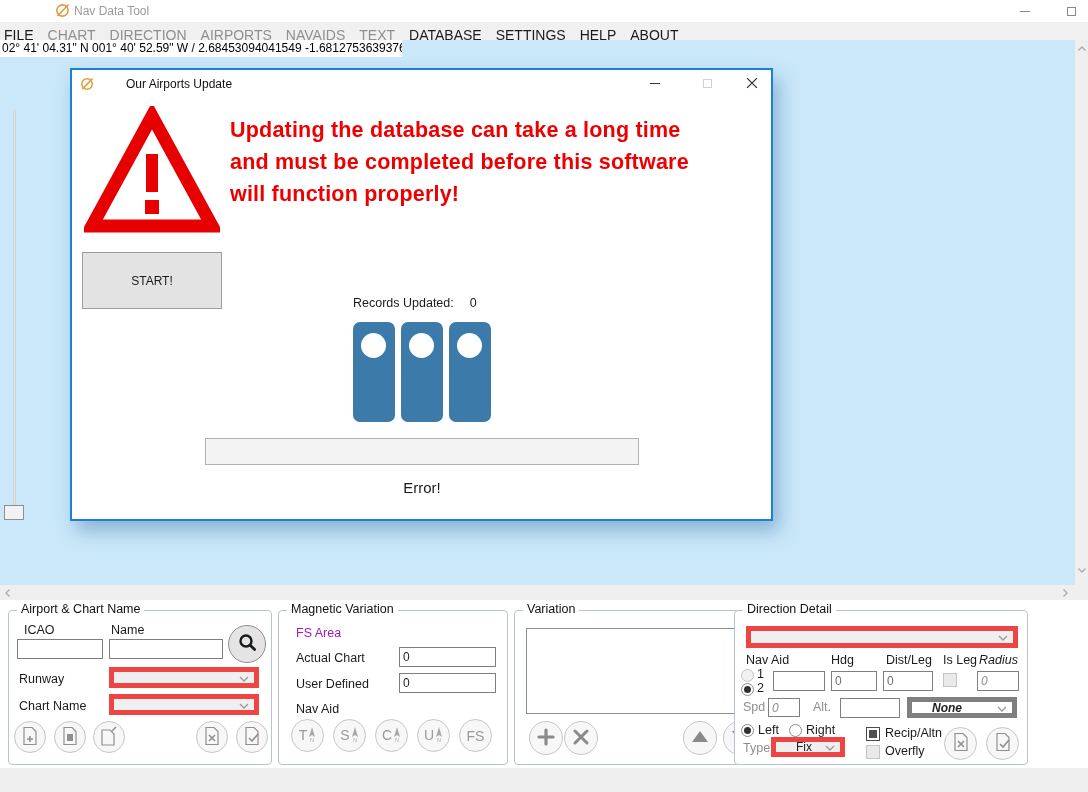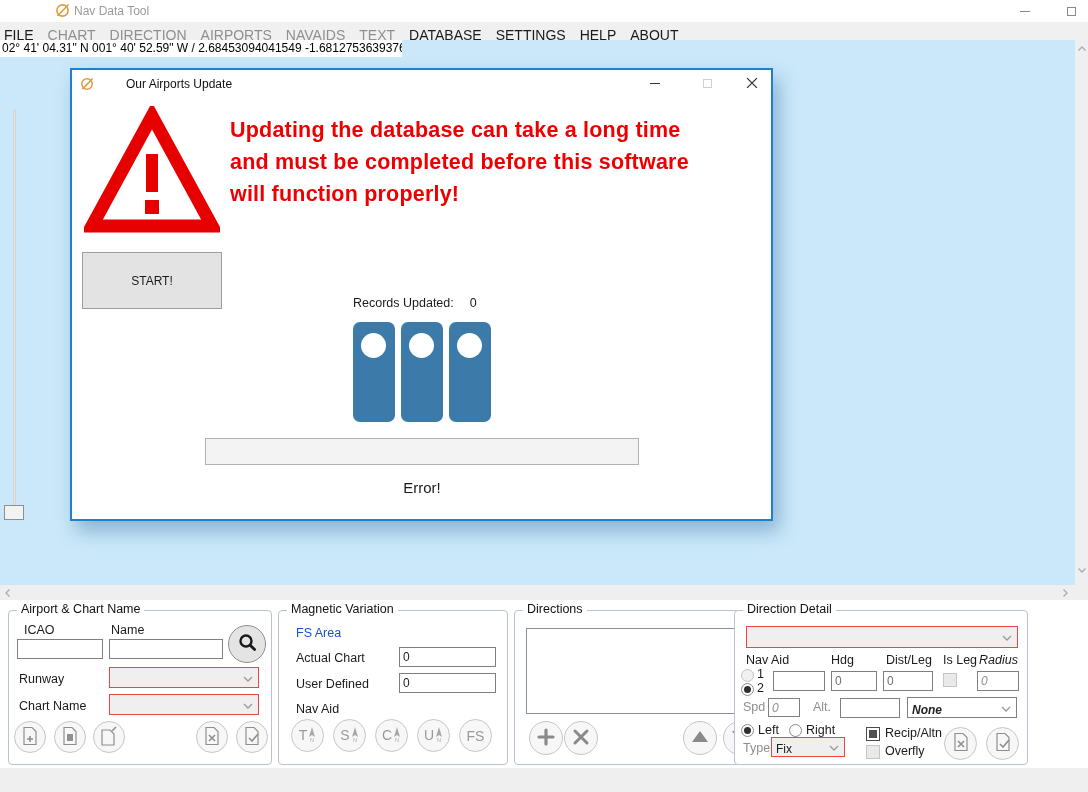--- a/index.html
+++ b/index.html
@@ -41,25 +41,25 @@
   .dbicon::after { content:''; position:absolute; left:8px; top:11px; width:25px; height:25px; border-radius:50%; background:#fff; }
   #progress { position:absolute; left:133px; top:368px; width:434px; height:27px; background:#f3f3f3; border:1px solid #b2b2b2; }
   #error-lbl { position:absolute; left:133px; top:409px; width:434px; text-align:center; font-size:15px; }
 
   
   #panel { position:absolute; left:0; top:600px; width:1088px; height:192px; background:#fff; }
   #panel-footer { position:absolute; left:0; top:168px; width:1088px; height:24px; background:#efefef; }
   .group { position:absolute; border:1px solid #b7c4ce; border-radius:4px; background:#fff; }
   .gtitle { position:absolute; top:-9px; left:8px; background:#fff; padding:0 4px; font-size:12.5px; color:#111; white-space:nowrap; }
   .lbl { position:absolute; font-size:12.5px; color:#1b1b1b; white-space:nowrap; }
-  .lbl.gray { color:#1d4ed8; }
+  .lbl.gray { color:#a21caf; }
   .lbl.it { color:#8f8f8f; }
   .tb { position:absolute; border:1px solid #7f7f7f; background:#fff; font-family:"Liberation Sans",sans-serif; font-size:12px; padding:0 3px; color:#222; }
   .tb.gi { color:#8f8f8f; font-style:italic; }
-  .combo { position:absolute; border:1px solid #ef4444; background:#efefef; display:flex; align-items:flex-end; padding:0 4px; font-size:12px; color:#333; }
+  .combo { position:absolute; border:5px solid #ef4444; background:#efefef; display:flex; align-items:center; padding:0 20px; font-size:12px; color:#333; }
   .combo.en { background:#fff; border-color:#7f7f7f; }
   .combo .cx { position:absolute; right:5px; top:50%; transform:translateY(-50%); }
   .circle-btn { position:absolute; border-radius:50%; border:1px solid #c6c6c6; background:#f7f7f7; display:flex; align-items:center; justify-content:center; }
   .circle-btn.dark { border-color:#8e8e8e; background:#e4e4e4; }
   .radio { position:absolute; width:13px; height:13px; border-radius:50%; border:1px solid #8b8b8b; background:#fff; }
   .radio.sel::after { content:''; position:absolute; inset:2px; border-radius:50%; background:#2f2f2f; }
   .radio.dis { border-color:#c2c2c2; background:#f1f1f1; }
   .cb { position:absolute; width:14px; height:14px; border:1px solid #8b8b8b; background:#fff; }
   .cb.dis { border-color:#c4c4c4; background:#e9e9e9; }
   .cb.filled { border-color:#4a4a4a; }
@@ -295,21 +295,21 @@
           </span>
       </div>
       <div class="circle-btn" style="left:180px;top:108px;width:33px;height:33px">
         <span class="navletter">
             <span>FS</span>
           </span>
       </div>
     </div>
 
     <div class="group" style="left:514px;top:10px;width:252px;height:155px">
-      <span class="gtitle">Directions</span>
+      <span class="gtitle">Variation</span>
       <div class="abs" style="left:11px;top:17px;width:228px;height:86px;background:#fff;border:1px solid #8b9097"></div>
       <div class="circle-btn" style="left:14px;top:110px;width:34px;height:34px">
         <span><svg width="18" height="18" viewBox="0 0 18 18">
               <path d="M9,2 v14 M2,9 h14" stroke="#8a8a8a" stroke-width="3.2" stroke-linecap="round"></path>
             </svg></span>
       </div>
       <div class="circle-btn" style="left:49px;top:110px;width:34px;height:34px">
         <span><svg width="18" height="18" viewBox="0 0 18 18">
               <path d="M3,3 L15,15 M15,3 L3,15" stroke="#8a8a8a" stroke-width="3" stroke-linecap="round"></path>
             </svg></span>

